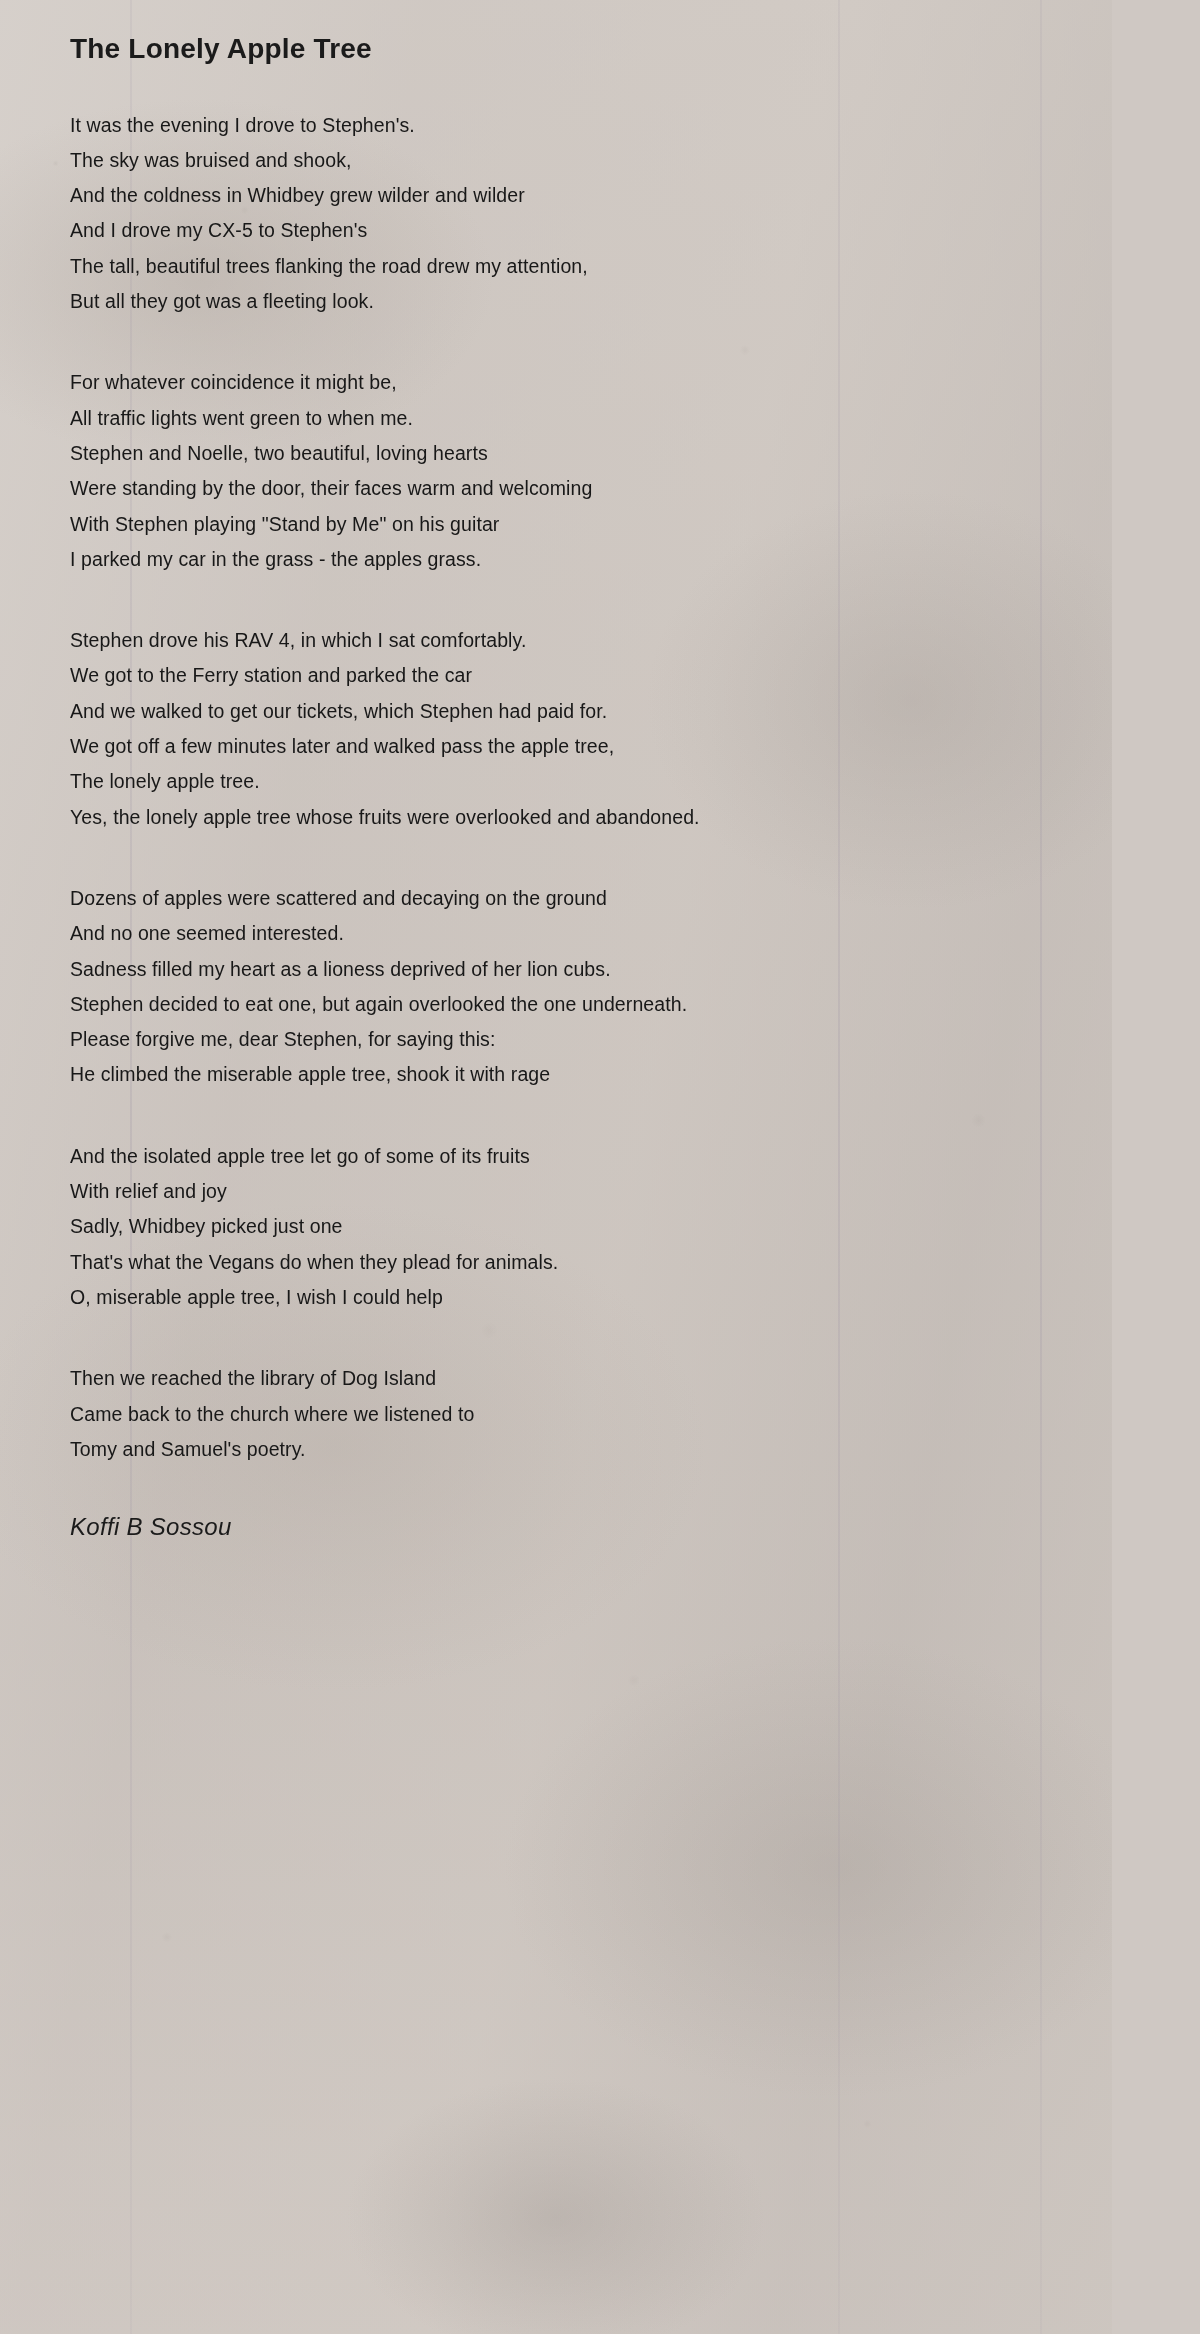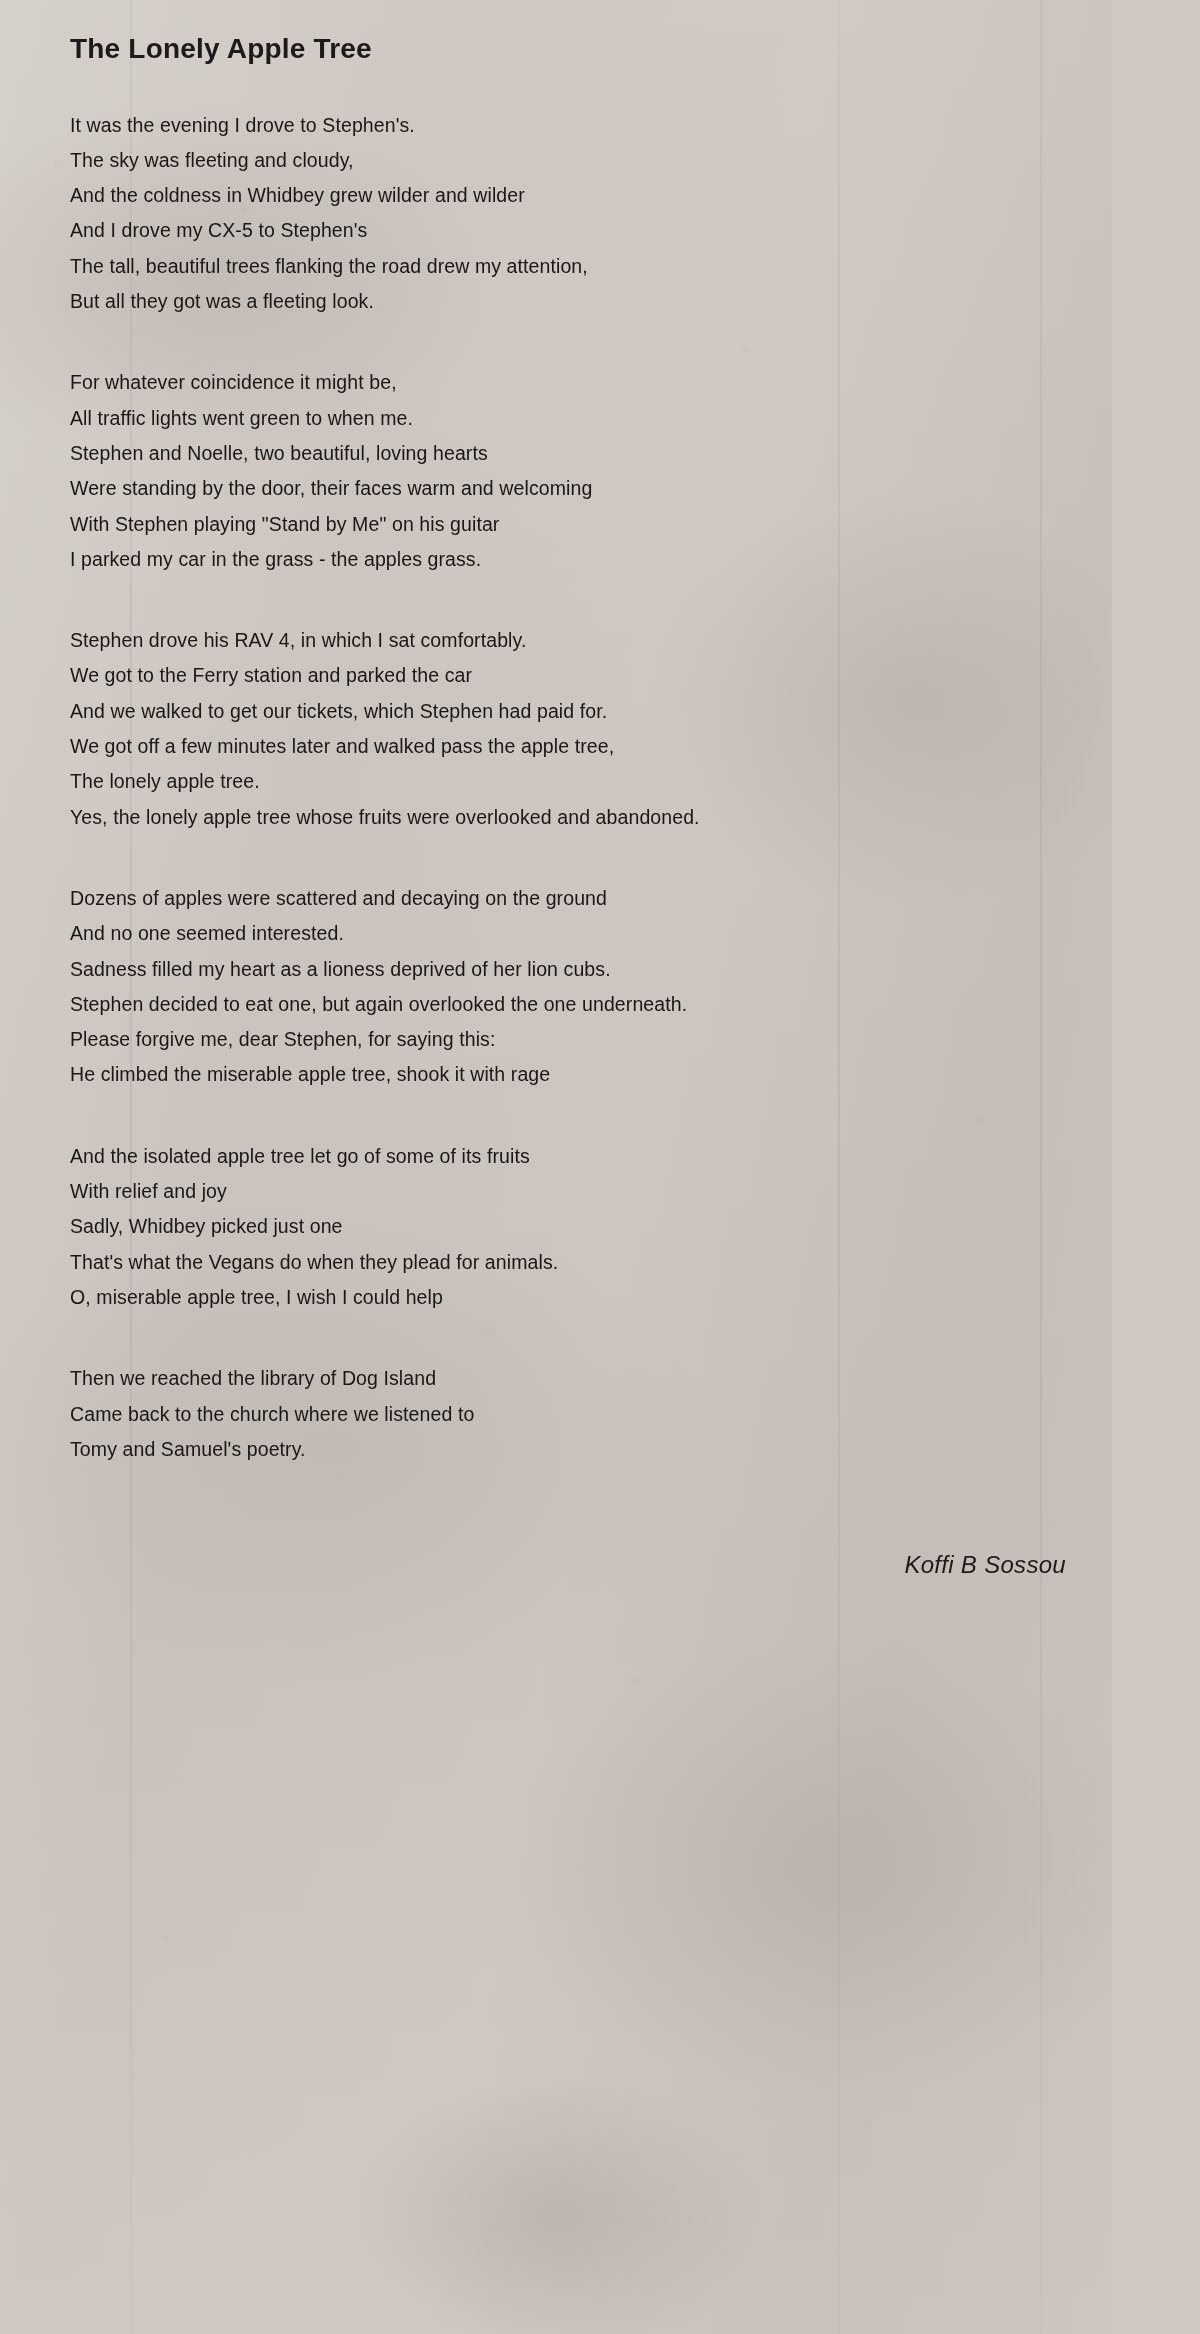--- a/index.html
+++ b/index.html
@@ -81,43 +81,42 @@
   .line {
     font-size: 19.5px;
     font-weight: normal;
     color: #181818;
     line-height: 35.3px;
     white-space: pre-wrap;
     letter-spacing: 0.1px;
   }
 
   .author {
-    margin-top: 84px;
+    margin-top: 46px;
     font-size: 24px;
     font-style: italic;
     color: #1b1b1b;
     letter-spacing: 0.3px;
-    text-align: right;
   }
 </style>
 </head>
 <body>
 
 <div class="page">
   <div class="texture"></div>
   <div class="seam s1"></div>
   <div class="seam s2"></div>
   <div class="seam s3"></div>
 
   <div class="content">
     <h1 class="poem-title">The Lonely Apple Tree</h1>
 
     <div class="stanza">
       <div class="line">It was the evening I drove to Stephen's.</div>
-      <div class="line">The sky was fleeting and cloudy,</div>
+      <div class="line">The sky was bruised and shook,</div>
       <div class="line">And the coldness in Whidbey grew wilder and wilder</div>
       <div class="line">And I drove my CX-5 to Stephen's</div>
       <div class="line">The tall, beautiful trees flanking the road drew my attention,</div>
       <div class="line">But all they got was a fleeting look.</div>
     </div>
 
     <div class="stanza">
       <div class="line">For whatever coincidence it might be,</div>
       <div class="line">All traffic lights went green to when me.</div>
       <div class="line">Stephen and Noelle, two beautiful, loving hearts</div>

